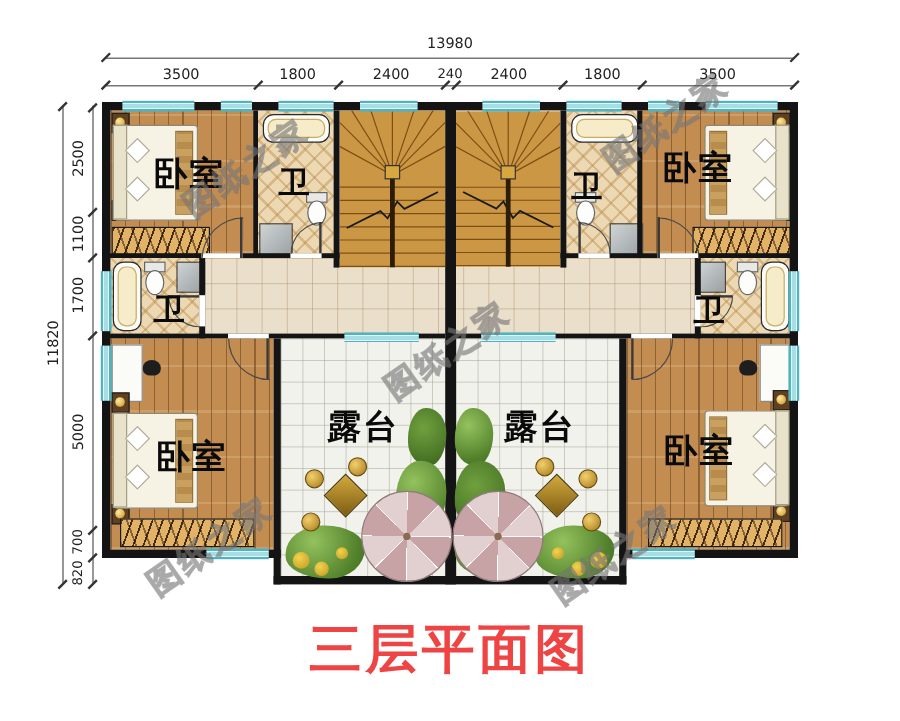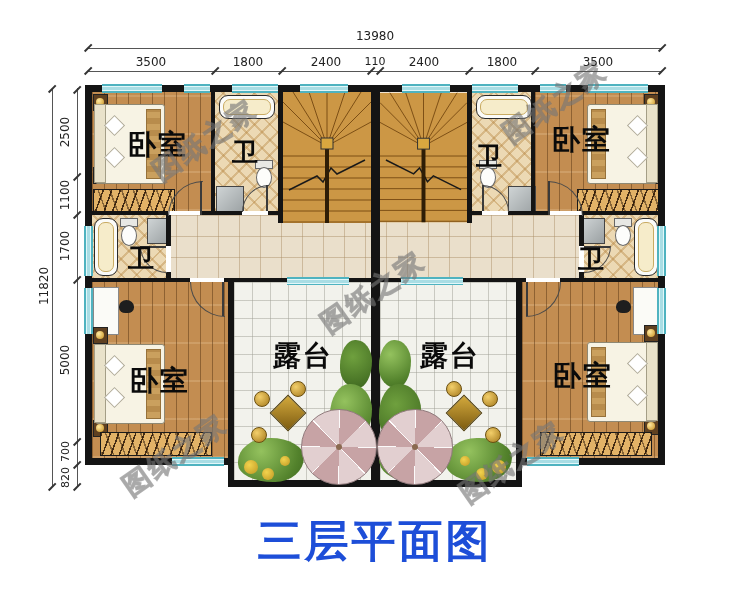--- a/index.html
+++ b/index.html
@@ -64,21 +64,21 @@
   .arc.bl{border-bottom-width:1.4px;border-left-width:1.4px;border-bottom-left-radius:100%;}
   .arc.br{border-bottom-width:1.4px;border-right-width:1.4px;border-bottom-right-radius:100%;}
   .leaf{position:absolute;background:#3a3a3a;}
   
   .room-label{position:absolute;font-weight:900;color:#0a0a0a;letter-spacing:2px;white-space:nowrap;
     transform:translate(-50%,-50%);font-family:"DejaVu Sans",sans-serif;}
   .wm{position:absolute;font-size:27px;font-weight:700;letter-spacing:3px;white-space:nowrap;
     color:rgba(150,150,150,0.18);-webkit-text-stroke:1.2px rgba(115,115,115,0.55);
     transform:translate(-50%,-50%) rotate(-35deg);}
   .title{position:absolute;left:375px;top:541px;transform:translate(-50%,-50%);
-    font-size:44px;font-weight:900;letter-spacing:3px;color:#1d4ed8;white-space:nowrap;}
+    font-size:44px;font-weight:900;letter-spacing:3px;color:#ef4444;white-space:nowrap;}
   
   .dim-line{position:absolute;background:#555;}
   .tick{position:absolute;width:10px;height:1.5px;background:#333;transform:rotate(-45deg);}
   .dim{position:absolute;font-size:12px;color:#222;width:60px;text-align:center;white-space:nowrap;}
   .dim.v{transform:rotate(-90deg);}
   .dim.small{font-size:11px;}
 </style>
 </head>
 <body>
 
@@ -331,21 +331,21 @@
   <div class="tick" style="left:210px;top:70px;"></div>
   <div class="tick" style="left:277px;top:70px;"></div>
   <div class="tick" style="left:366px;top:70px;"></div>
   <div class="tick" style="left:375px;top:70px;"></div>
   <div class="tick" style="left:464px;top:70px;"></div>
   <div class="tick" style="left:530px;top:70px;"></div>
   <div class="tick" style="left:657px;top:70px;"></div>
   <div class="dim" style="left:121px;top:55px;">3500</div>
   <div class="dim" style="left:218px;top:55px;">1800</div>
   <div class="dim" style="left:296px;top:55px;">2400</div>
-  <div class="dim small" style="left:345px;top:55px;">110</div>
+  <div class="dim small" style="left:345px;top:55px;">240</div>
   <div class="dim" style="left:394px;top:55px;">2400</div>
   <div class="dim" style="left:472px;top:55px;">1800</div>
   <div class="dim" style="left:568px;top:55px;">3500</div>
 
   <div class="dim v" style="left:14px;top:279px;">11820</div>
   <div class="dim-line" style="left:52px;top:88px;width:1px;height:399px;"></div>
   <div class="tick" style="left:47px;top:88px;"></div>
   <div class="tick" style="left:47px;top:486px;"></div>
 
   <div class="dim-line" style="left:77px;top:88px;width:1px;height:399px;"></div>

